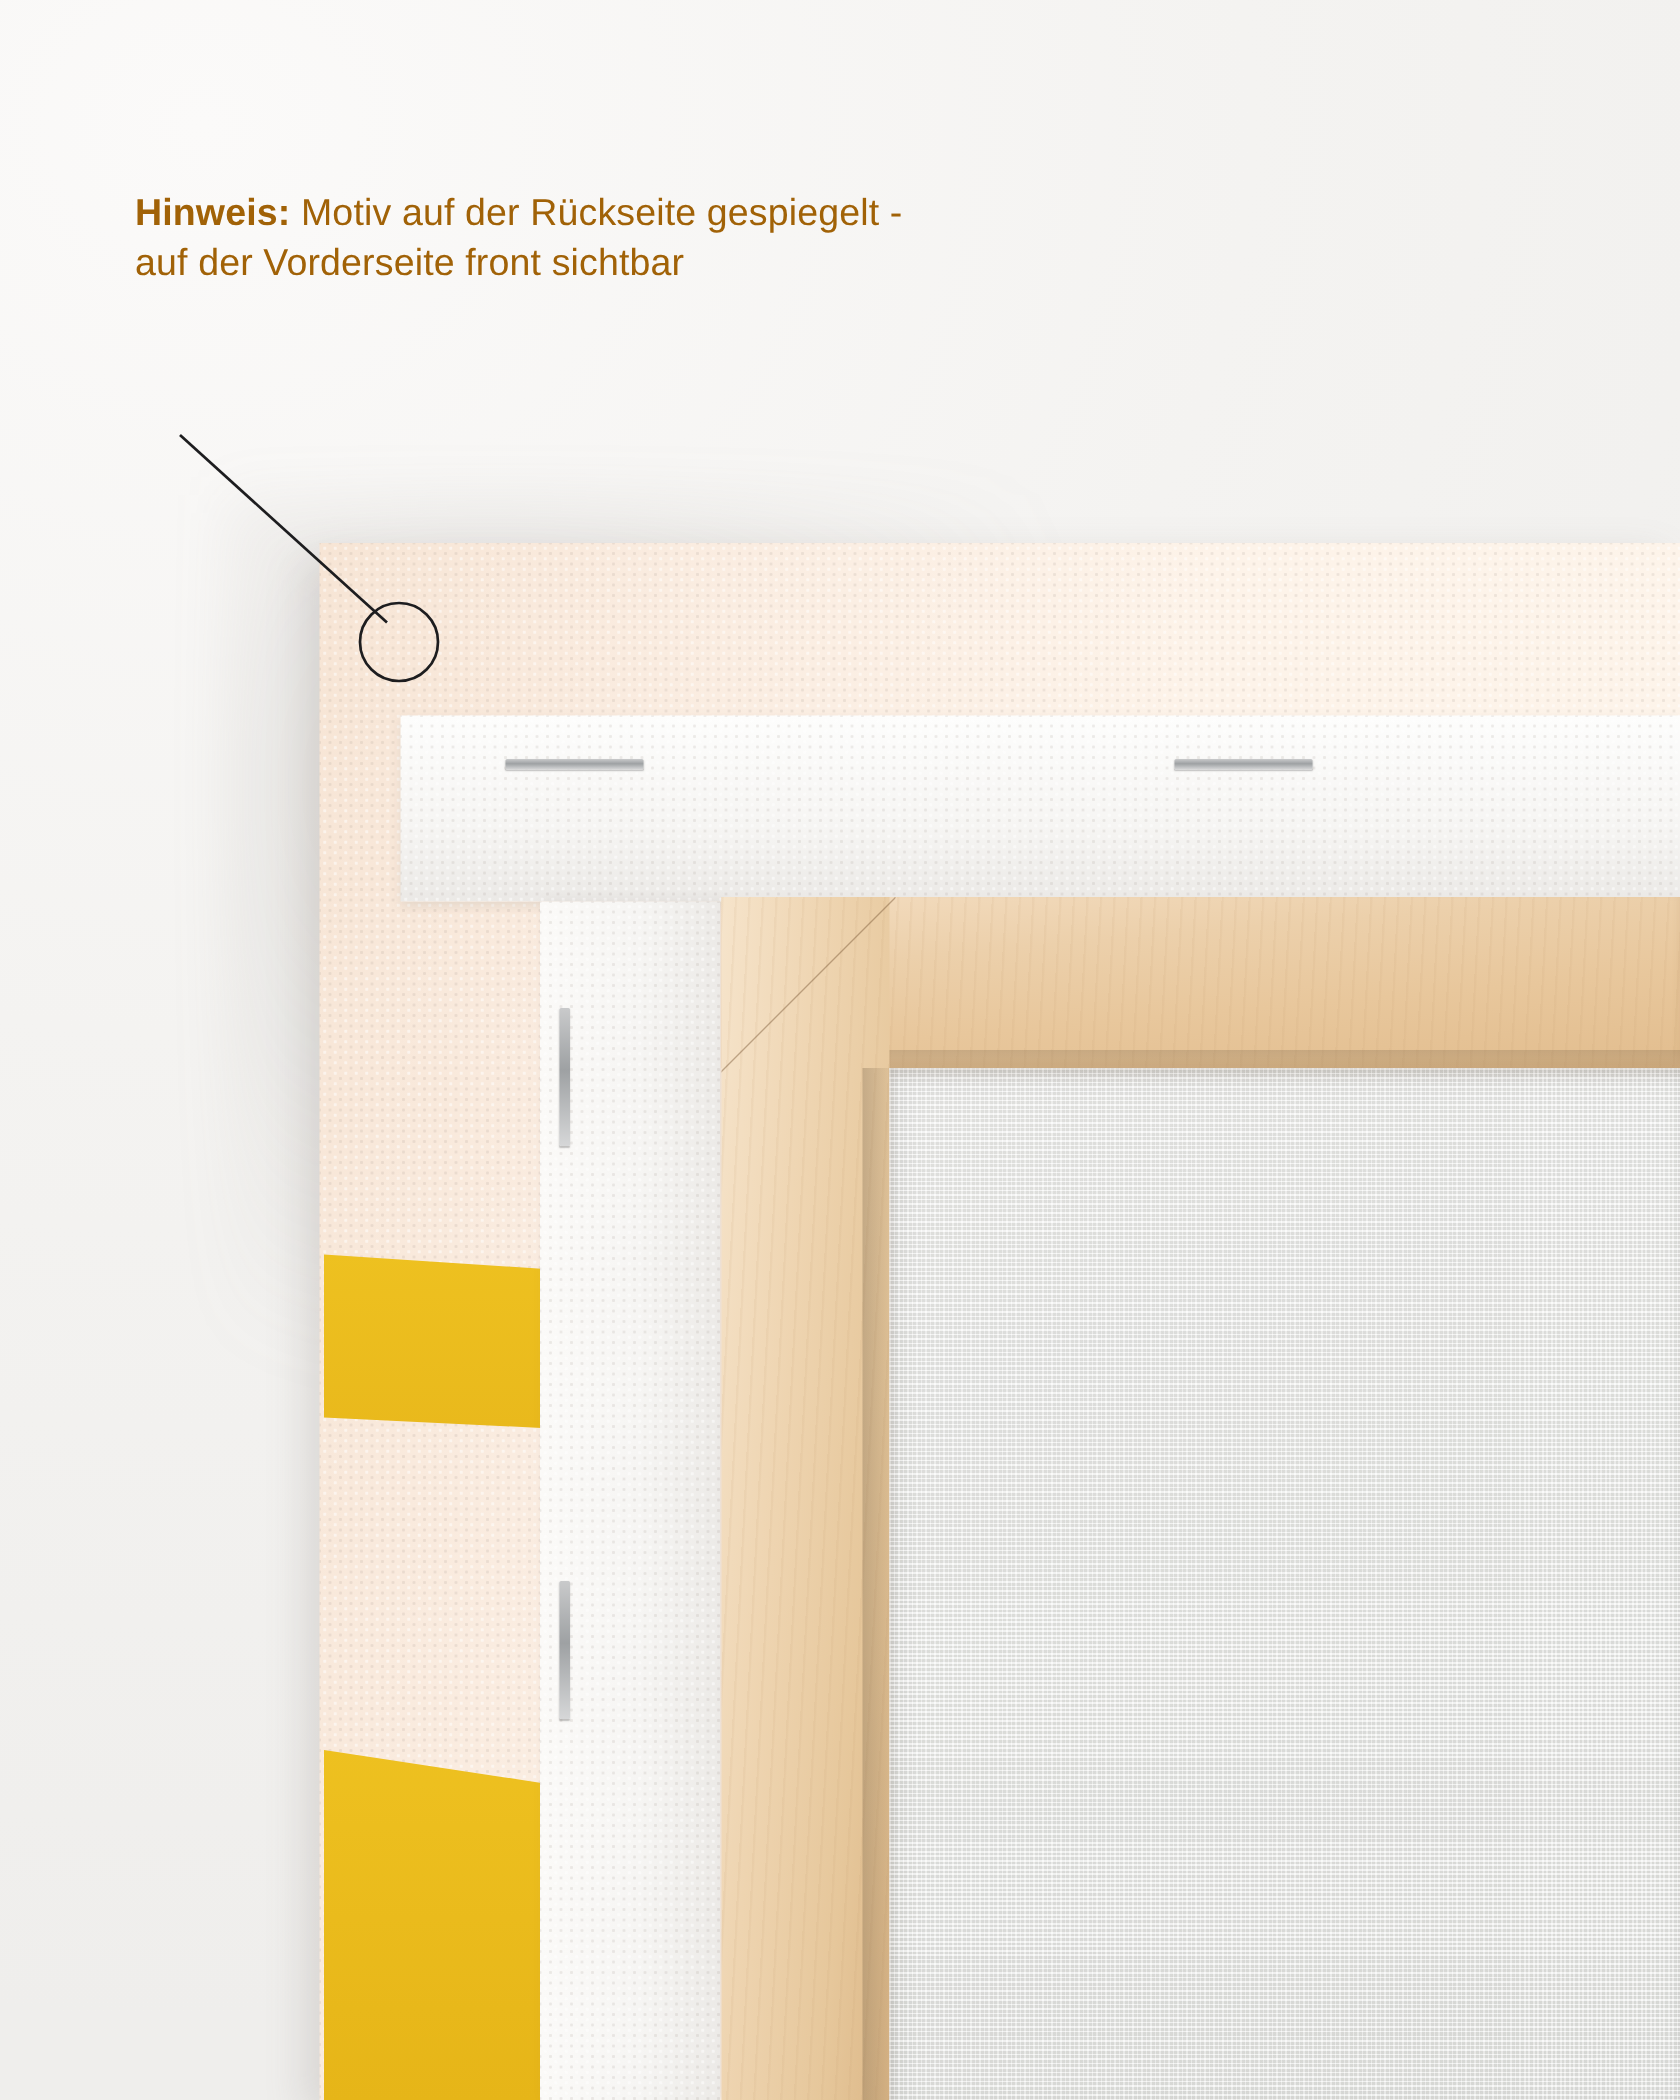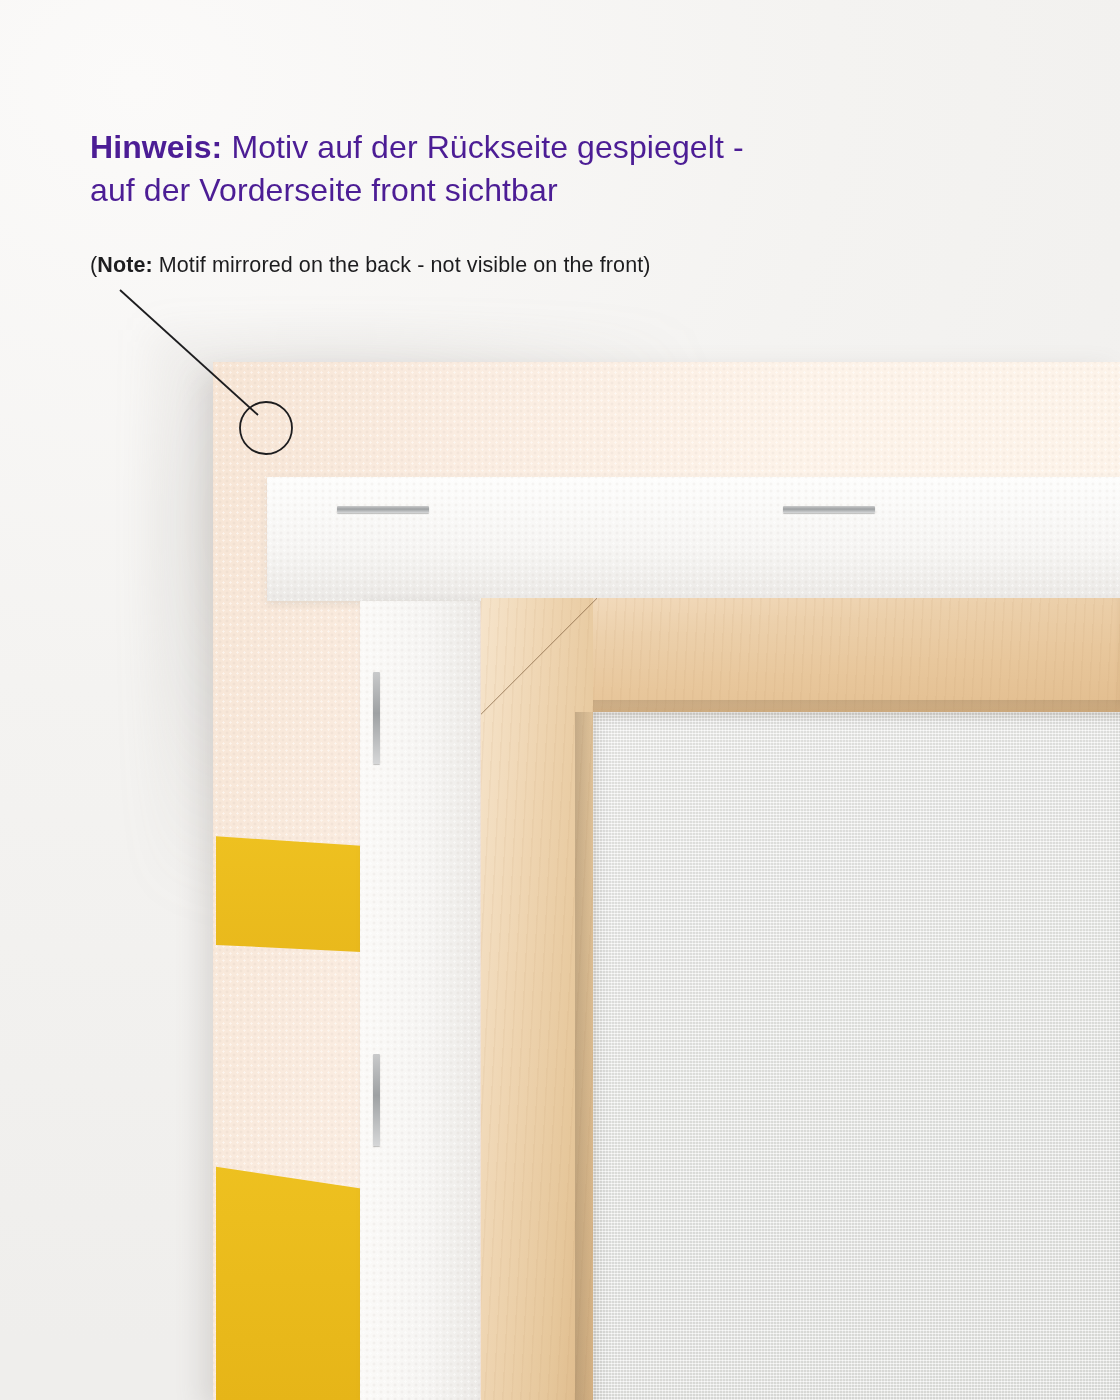--- a/index.html
+++ b/index.html
@@ -36,23 +36,23 @@
   }
 
   
   .annot {
     position: absolute;
     left: 90px;
     top: 126px;
     width: 840px;
   }
   .annot-line {
-    font-size: 32px;
+    font-size: 25px;
     line-height: 1.33;
-    color: #4c1d95;
+    color: #a16207;
     letter-spacing: 0.1px;
   }
   .annot-line b { font-weight: 700; }
   .annot-sub {
     margin-top: 42px;
     font-size: 21.5px;
     color: #1d1d1f;
     letter-spacing: 0.1px;
   }
   .annot-sub b { font-weight: 700; }
@@ -260,16 +260,15 @@
   <svg class="leader" viewBox="0 0 320 220" width="320" height="220">
     <line x1="30" y1="20" x2="168" y2="145" stroke="#1d1d1f" stroke-width="1.8"></line>
     <circle cx="176" cy="158" r="26" fill="none" stroke="#1d1d1f" stroke-width="1.8"></circle>
   </svg>
 
   <div class="annot">
     <div class="annot-line">
       <b>Hinweis:</b><span> Motiv auf der Rückseite gespiegelt -</span><br>
       <span>auf der Vorderseite front sichtbar</span>
     </div>
-    <div class="annot-sub"><span>(</span><b>Note:</b><span> Motif mirrored on the back - not visible on the front)</span></div>
   </div>
 
 </div>
 
 </body></html>

